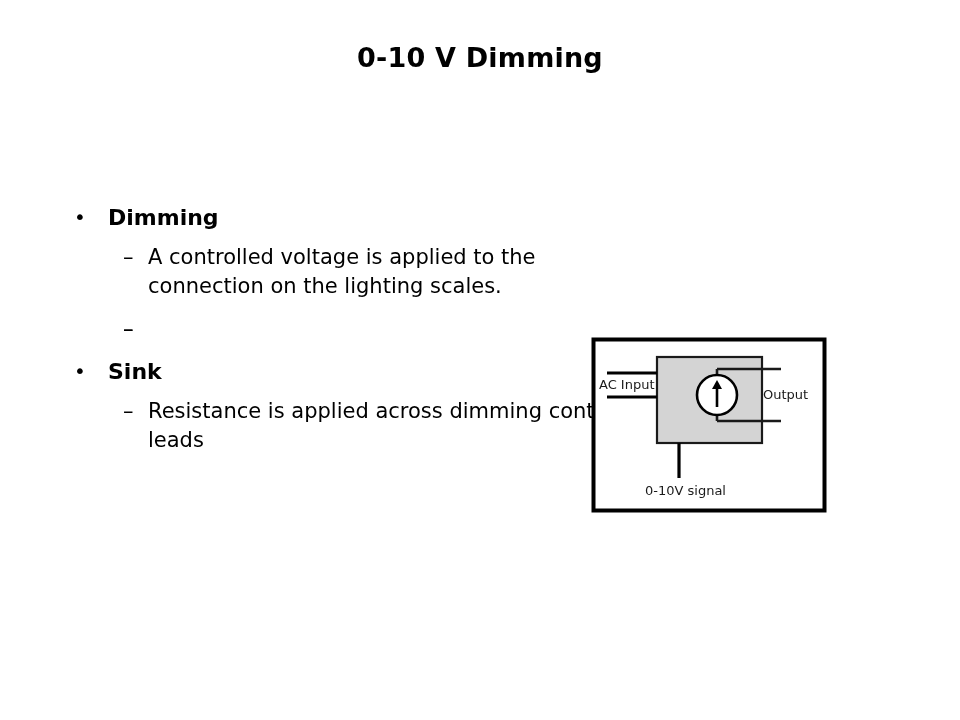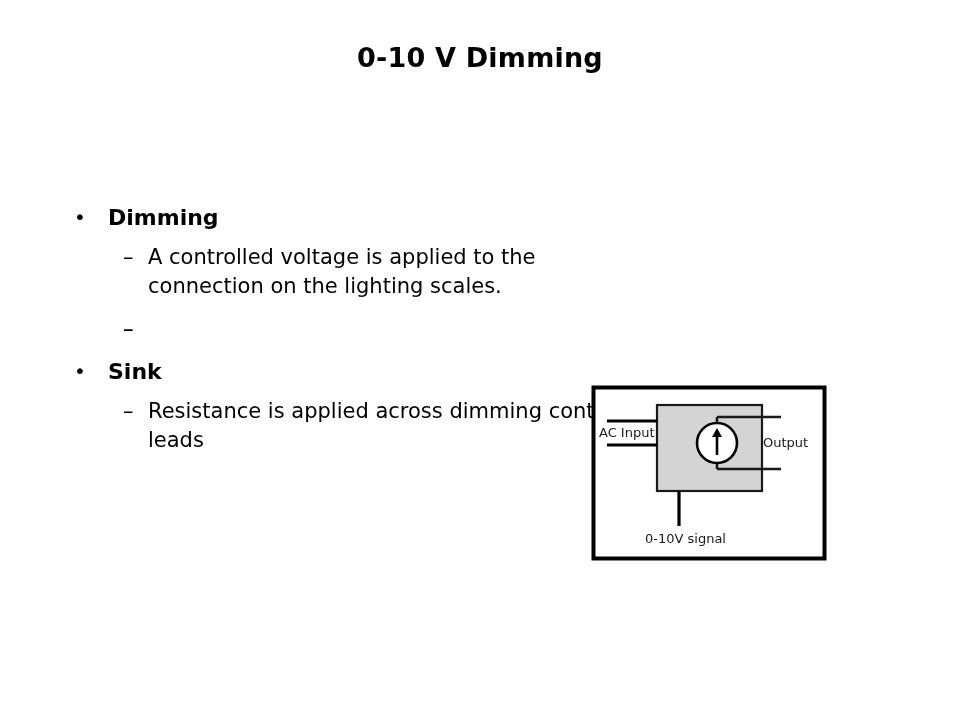--- a/index.html
+++ b/index.html
@@ -76,21 +76,20 @@
 
   .gap-sink { height: 42px; }
 
   
   #circuit-diagram {
     position: absolute;
     left: 591px;
     top: 337px;
     width: 236px;
     height: 176px;
-    margin-top: 48px;
   }
   #circuit-diagram svg { display: block; }
 
   .diag-label {
     font-family: "DejaVu Sans", "Liberation Sans", sans-serif;
     font-size: 13px;
     fill: #1a1a1a;
   }
 </style>
 </head>

